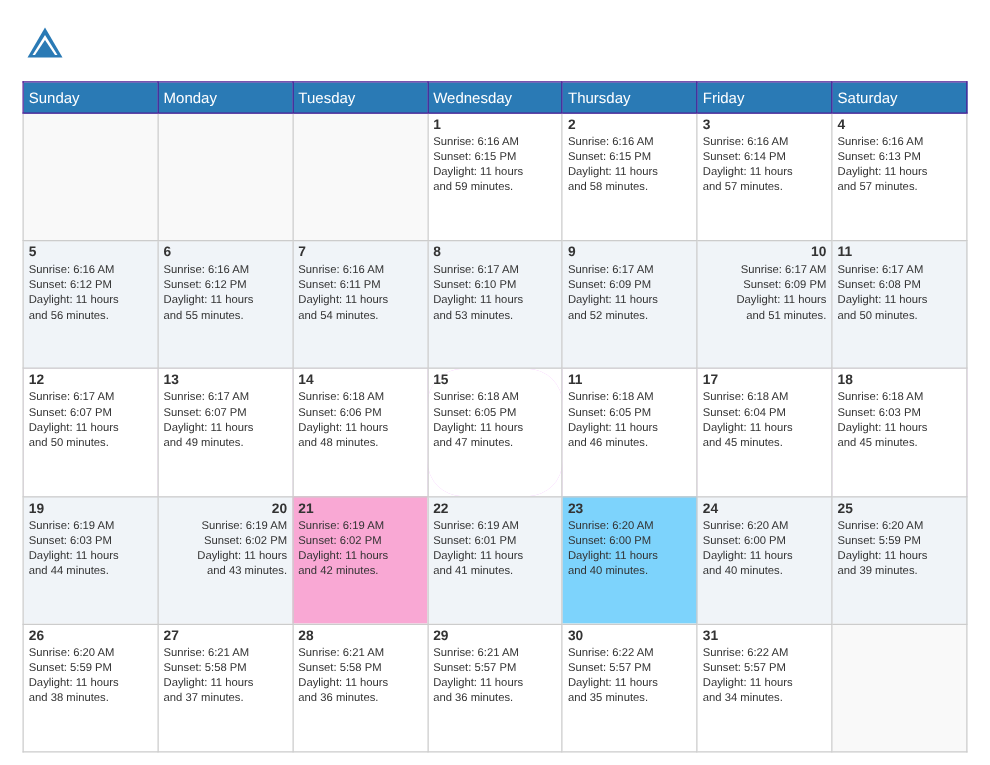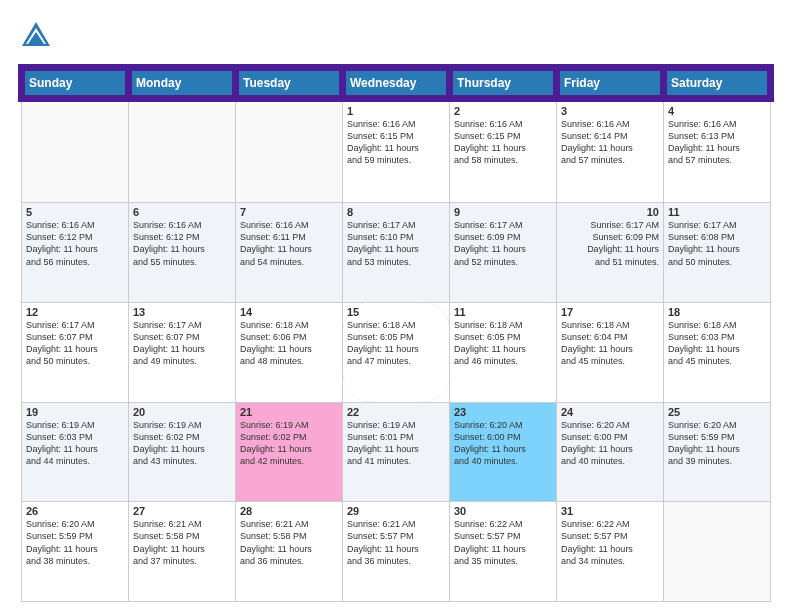--- a/index.html
+++ b/index.html
@@ -59,24 +59,24 @@
       flex: 1;
       border: 1px solid #ccc;
       border-collapse: collapse;
       width: 100%;
       table-layout: fixed;
     }
     .calendar th {
       background: #2a7ab5;
       color: #fff;
       font-size: 12px;
-      font-weight: bold;
+      font-weight: normal;
       padding: 5px 4px;
       text-align: left;
-      border: 7px solid #4c1d95;
+      border: 1px solid #4c1d95;
     }
     .calendar td {
       border: 1px solid #ccc;
       vertical-align: top;
       padding: 3px 4px;
       font-size: 9.5px;
       color: #333;
       background: #fff;
     }
     .calendar tr:nth-child(even) td {
@@ -286,21 +286,21 @@
           </td>
         </tr>
         <tr style="background: rgb(240, 240, 240);">
           <td style="background: rgb(240, 244, 248);">
             <span class="day-num">19</span>
             <div class="day-info" style="white-space: pre-line;">Sunrise: 6:19 AM
 Sunset: 6:03 PM
 Daylight: 11 hours
 and 44 minutes.</div>
           </td>
-          <td style="background: rgb(240, 244, 248);">
+          <td style="background: rgb(240, 244, 248); text-align: right;">
             <span class="day-num">20</span>
             <div class="day-info" style="white-space: pre-line;">Sunrise: 6:19 AM
 Sunset: 6:02 PM
 Daylight: 11 hours
 and 43 minutes.</div>
           </td>
           <td style="background: #f9a8d4;">
             <span class="day-num">21</span>
             <div class="day-info" style="white-space: pre-line;">Sunrise: 6:19 AM
 Sunset: 6:02 PM

